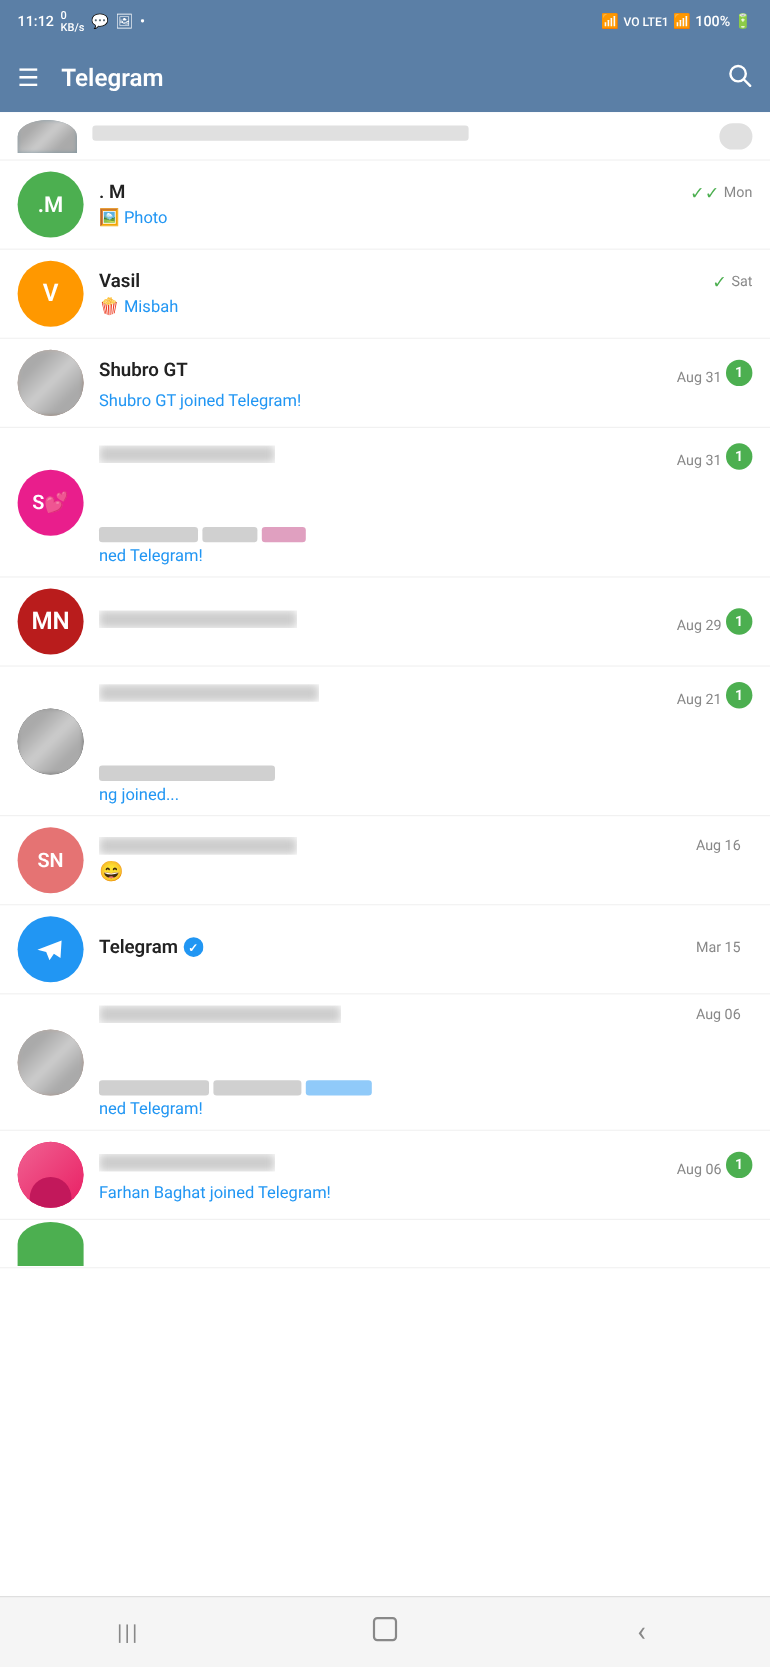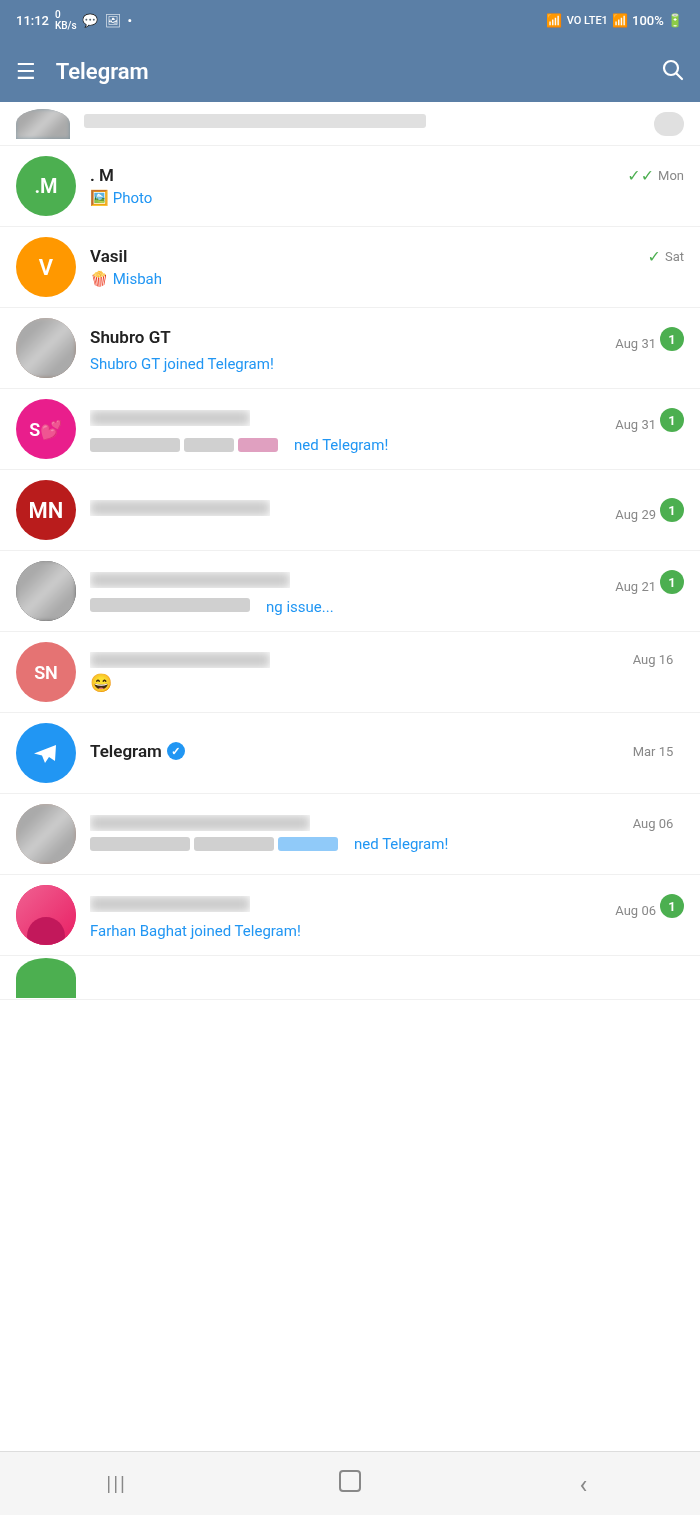--- a/index.html
+++ b/index.html
@@ -222,22 +222,23 @@
     }
 
     .chat-preview-line {
       display: flex;
       align-items: center;
       gap: 6px;
     }
 
     .pb-multi {
       display: flex;
-      flex-direction: row;
-      gap: 16px;
+      flex-direction: column;
+      gap: 3px;
+      margin-top: 48px;
     }
 
     body { padding-bottom: 64px; }
   </style>
 </head>
 <body>
 
 <div class="status-bar">
   <div class="status-left">
     <span>11:12</span>
@@ -396,21 +397,21 @@
           <span class="blurred-text" style="width:200px;height:16px;">&nbsp;&nbsp;&nbsp;&nbsp;&nbsp;&nbsp;&nbsp;&nbsp;&nbsp;&nbsp;&nbsp;&nbsp;&nbsp;&nbsp;&nbsp;&nbsp;&nbsp;</span>
         </div>
         <div class="chat-row-right">
           <span class="chat-time">Aug 21</span>
           <span class="unread-badge">1</span>
         </div>
       </div>
       <div class="chat-preview-line">
         <div class="pb-multi">
           <span class="pixel-block" style="width:160px;"></span>
-          <span style="color:#2196F3;font-size:15px;">ng issue...</span>
+          <span style="color:#2196F3;font-size:15px;">ng joined...</span>
         </div>
       </div>
     </div>
   </div>
 
   <div class="chat-item">
     <div class="avatar" style="background:#e57373;">
       <span style="font-size:18px;">SN</span>
     </div>
     <div class="chat-content">

